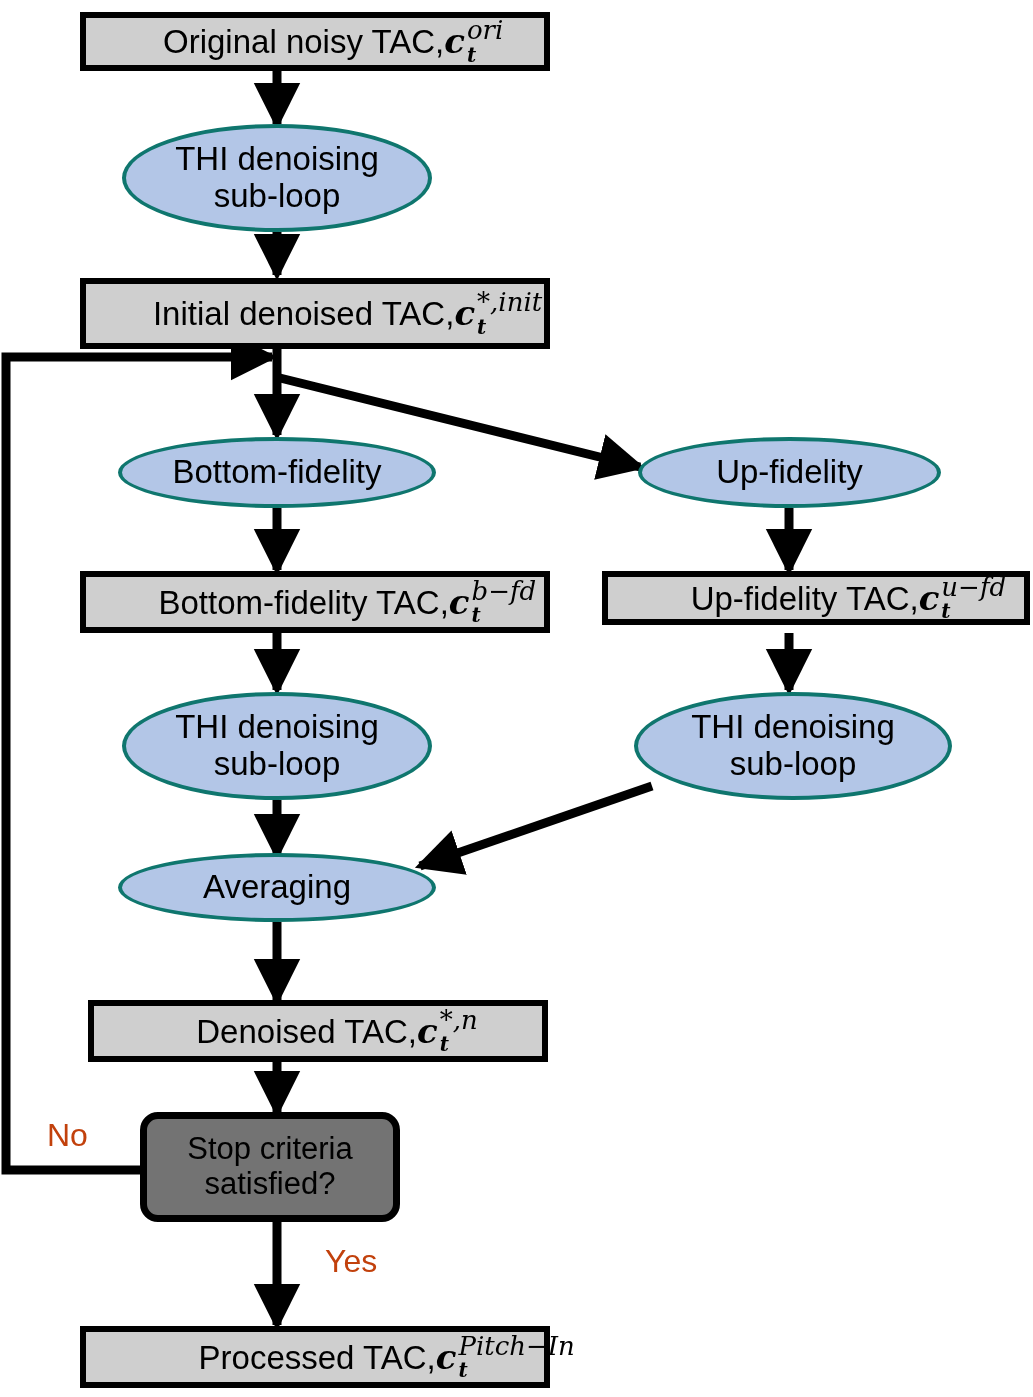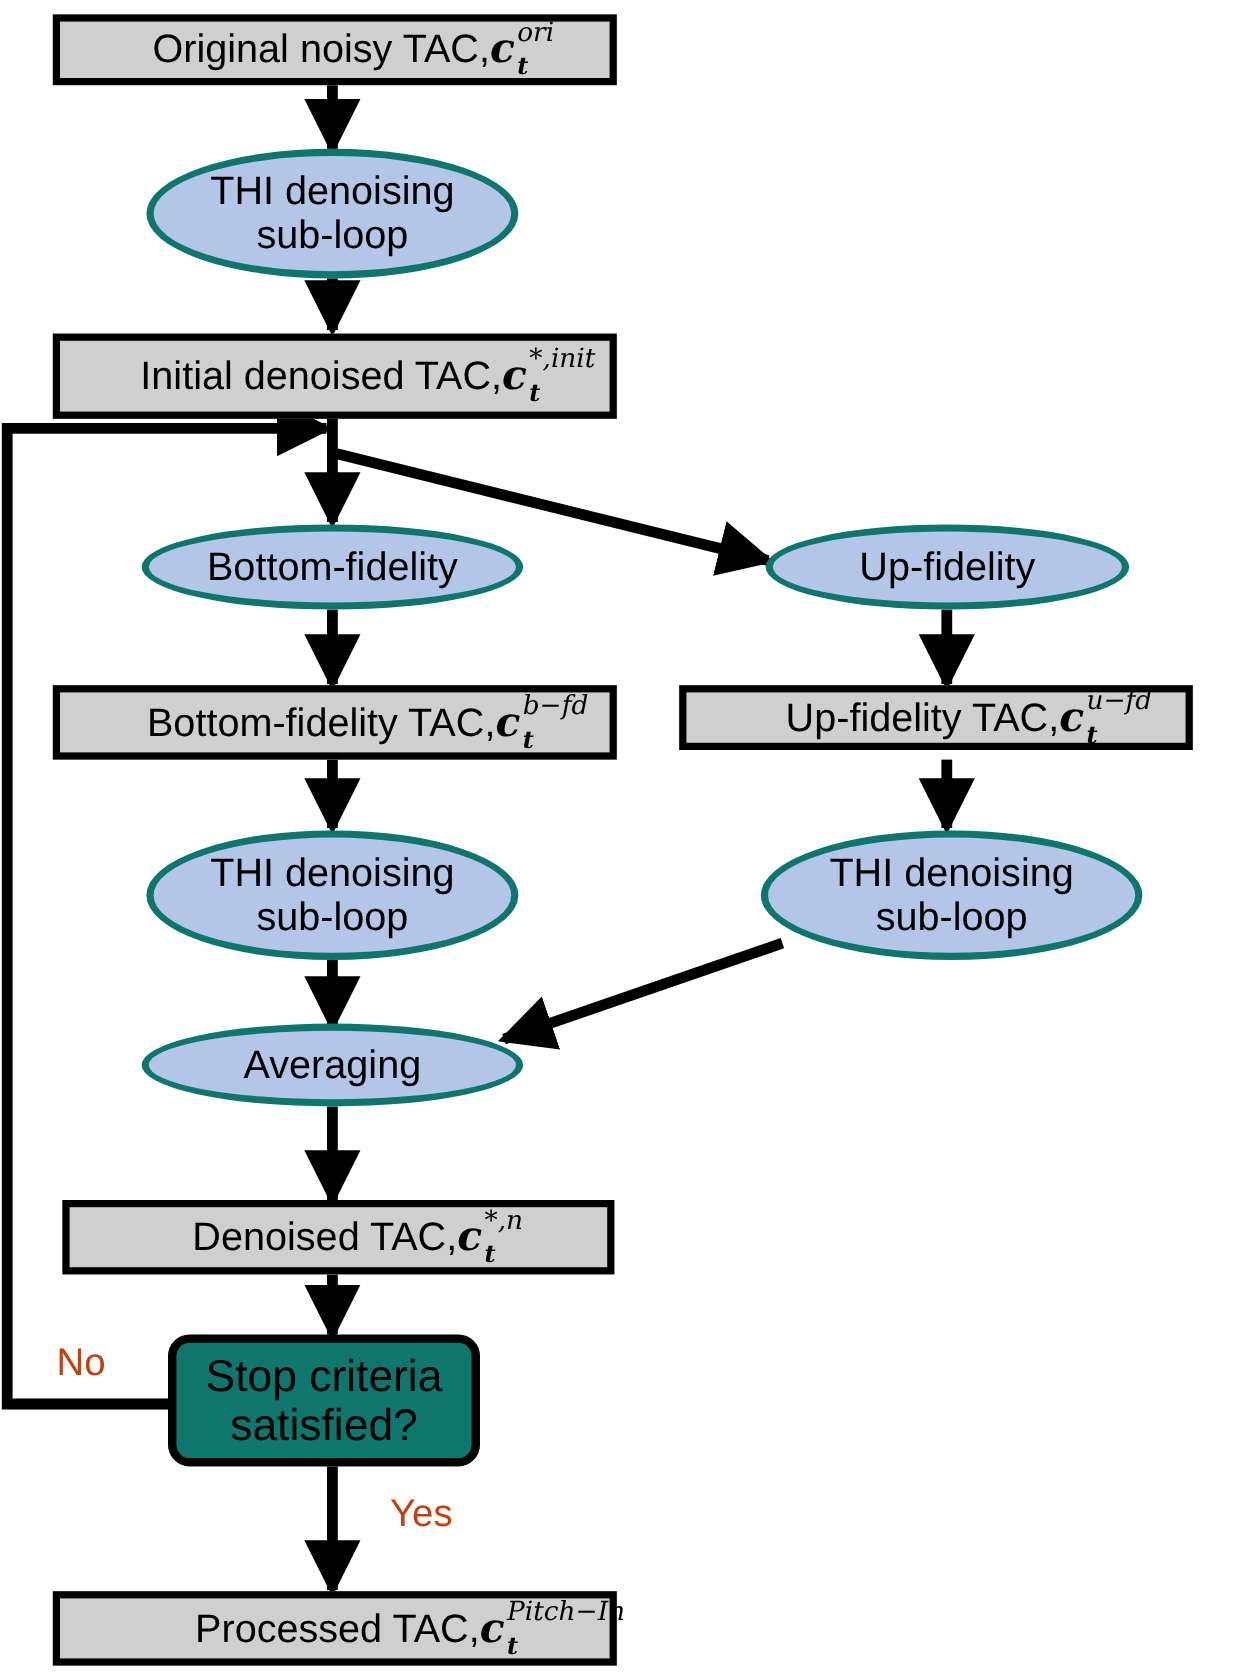--- a/index.html
+++ b/index.html
@@ -32,32 +32,33 @@
     align-items: center;
     justify-content: center;
     text-align: center;
     color: #000000;
     line-height: 1.12;
   }
   .rect-node {
     background: #cfcfcf;
     border: 6px solid #000000;
     font-size: 33px;
+    margin-left: 36px;
   }
   .ellipse-node {
     background: #b3c6e7;
-    border: 6px solid #0f766e;
+    border: 4px solid #0f766e;
     border-radius: 50%;
     font-size: 33px;
   }
   .decision-node {
-    background: #0f766e;
+    background: #737373;
     border: 7px solid #000000;
     border-radius: 18px;
-    font-size: 37px;
+    font-size: 31px;
   }
   .edge-label {
     position: absolute;
     font-size: 32px;
     color: #c2410c;
     font-family: "Liberation Sans", sans-serif;
     white-space: nowrap;
   }
   
   .mvar {
@@ -76,21 +77,21 @@
     font-size: 20px;
     position: absolute;
     left: 100%;
     bottom: -6px;
     white-space: nowrap;
   }
   .msup {
     font-family: "DejaVu Serif", "Liberation Serif", serif;
     font-style: italic;
     font-weight: normal;
-    font-size: 22px;
+    font-size: 26px;
     position: absolute;
     left: 100%;
     top: -6px;
     white-space: nowrap;
   }
   .nodetext {
     display: inline-block;
   }
   .label-wrap {
     padding: 0 6px;

